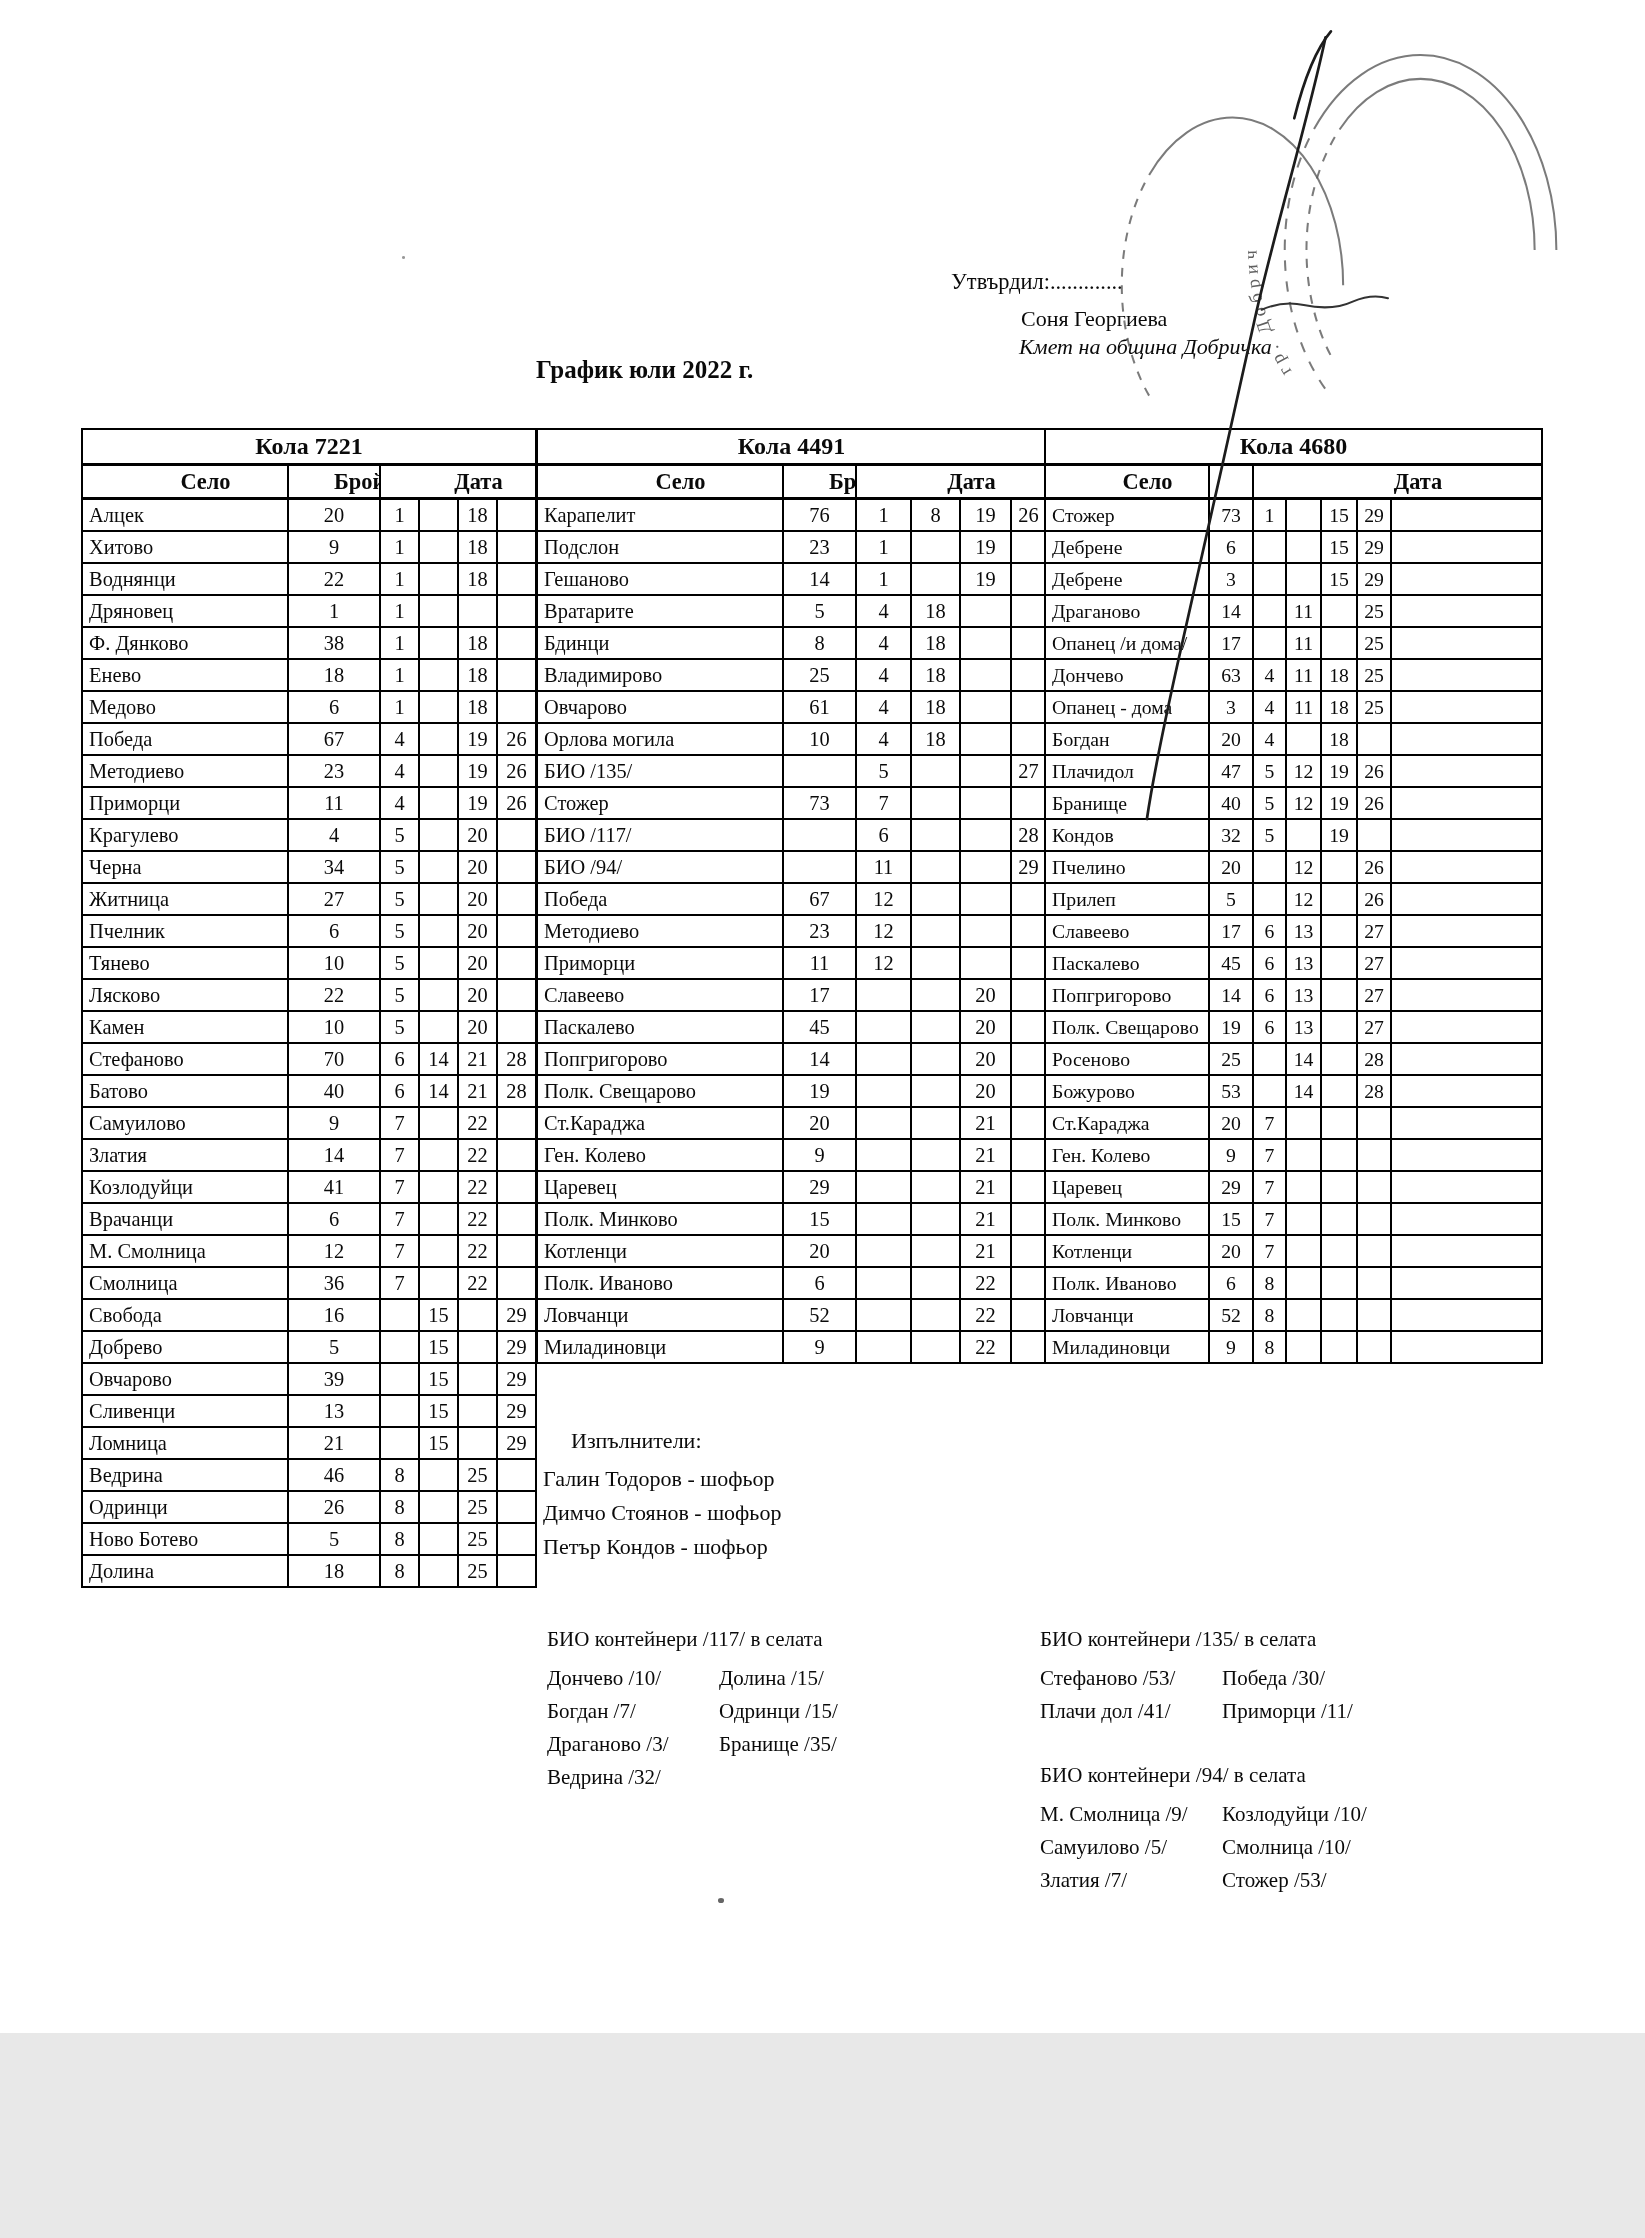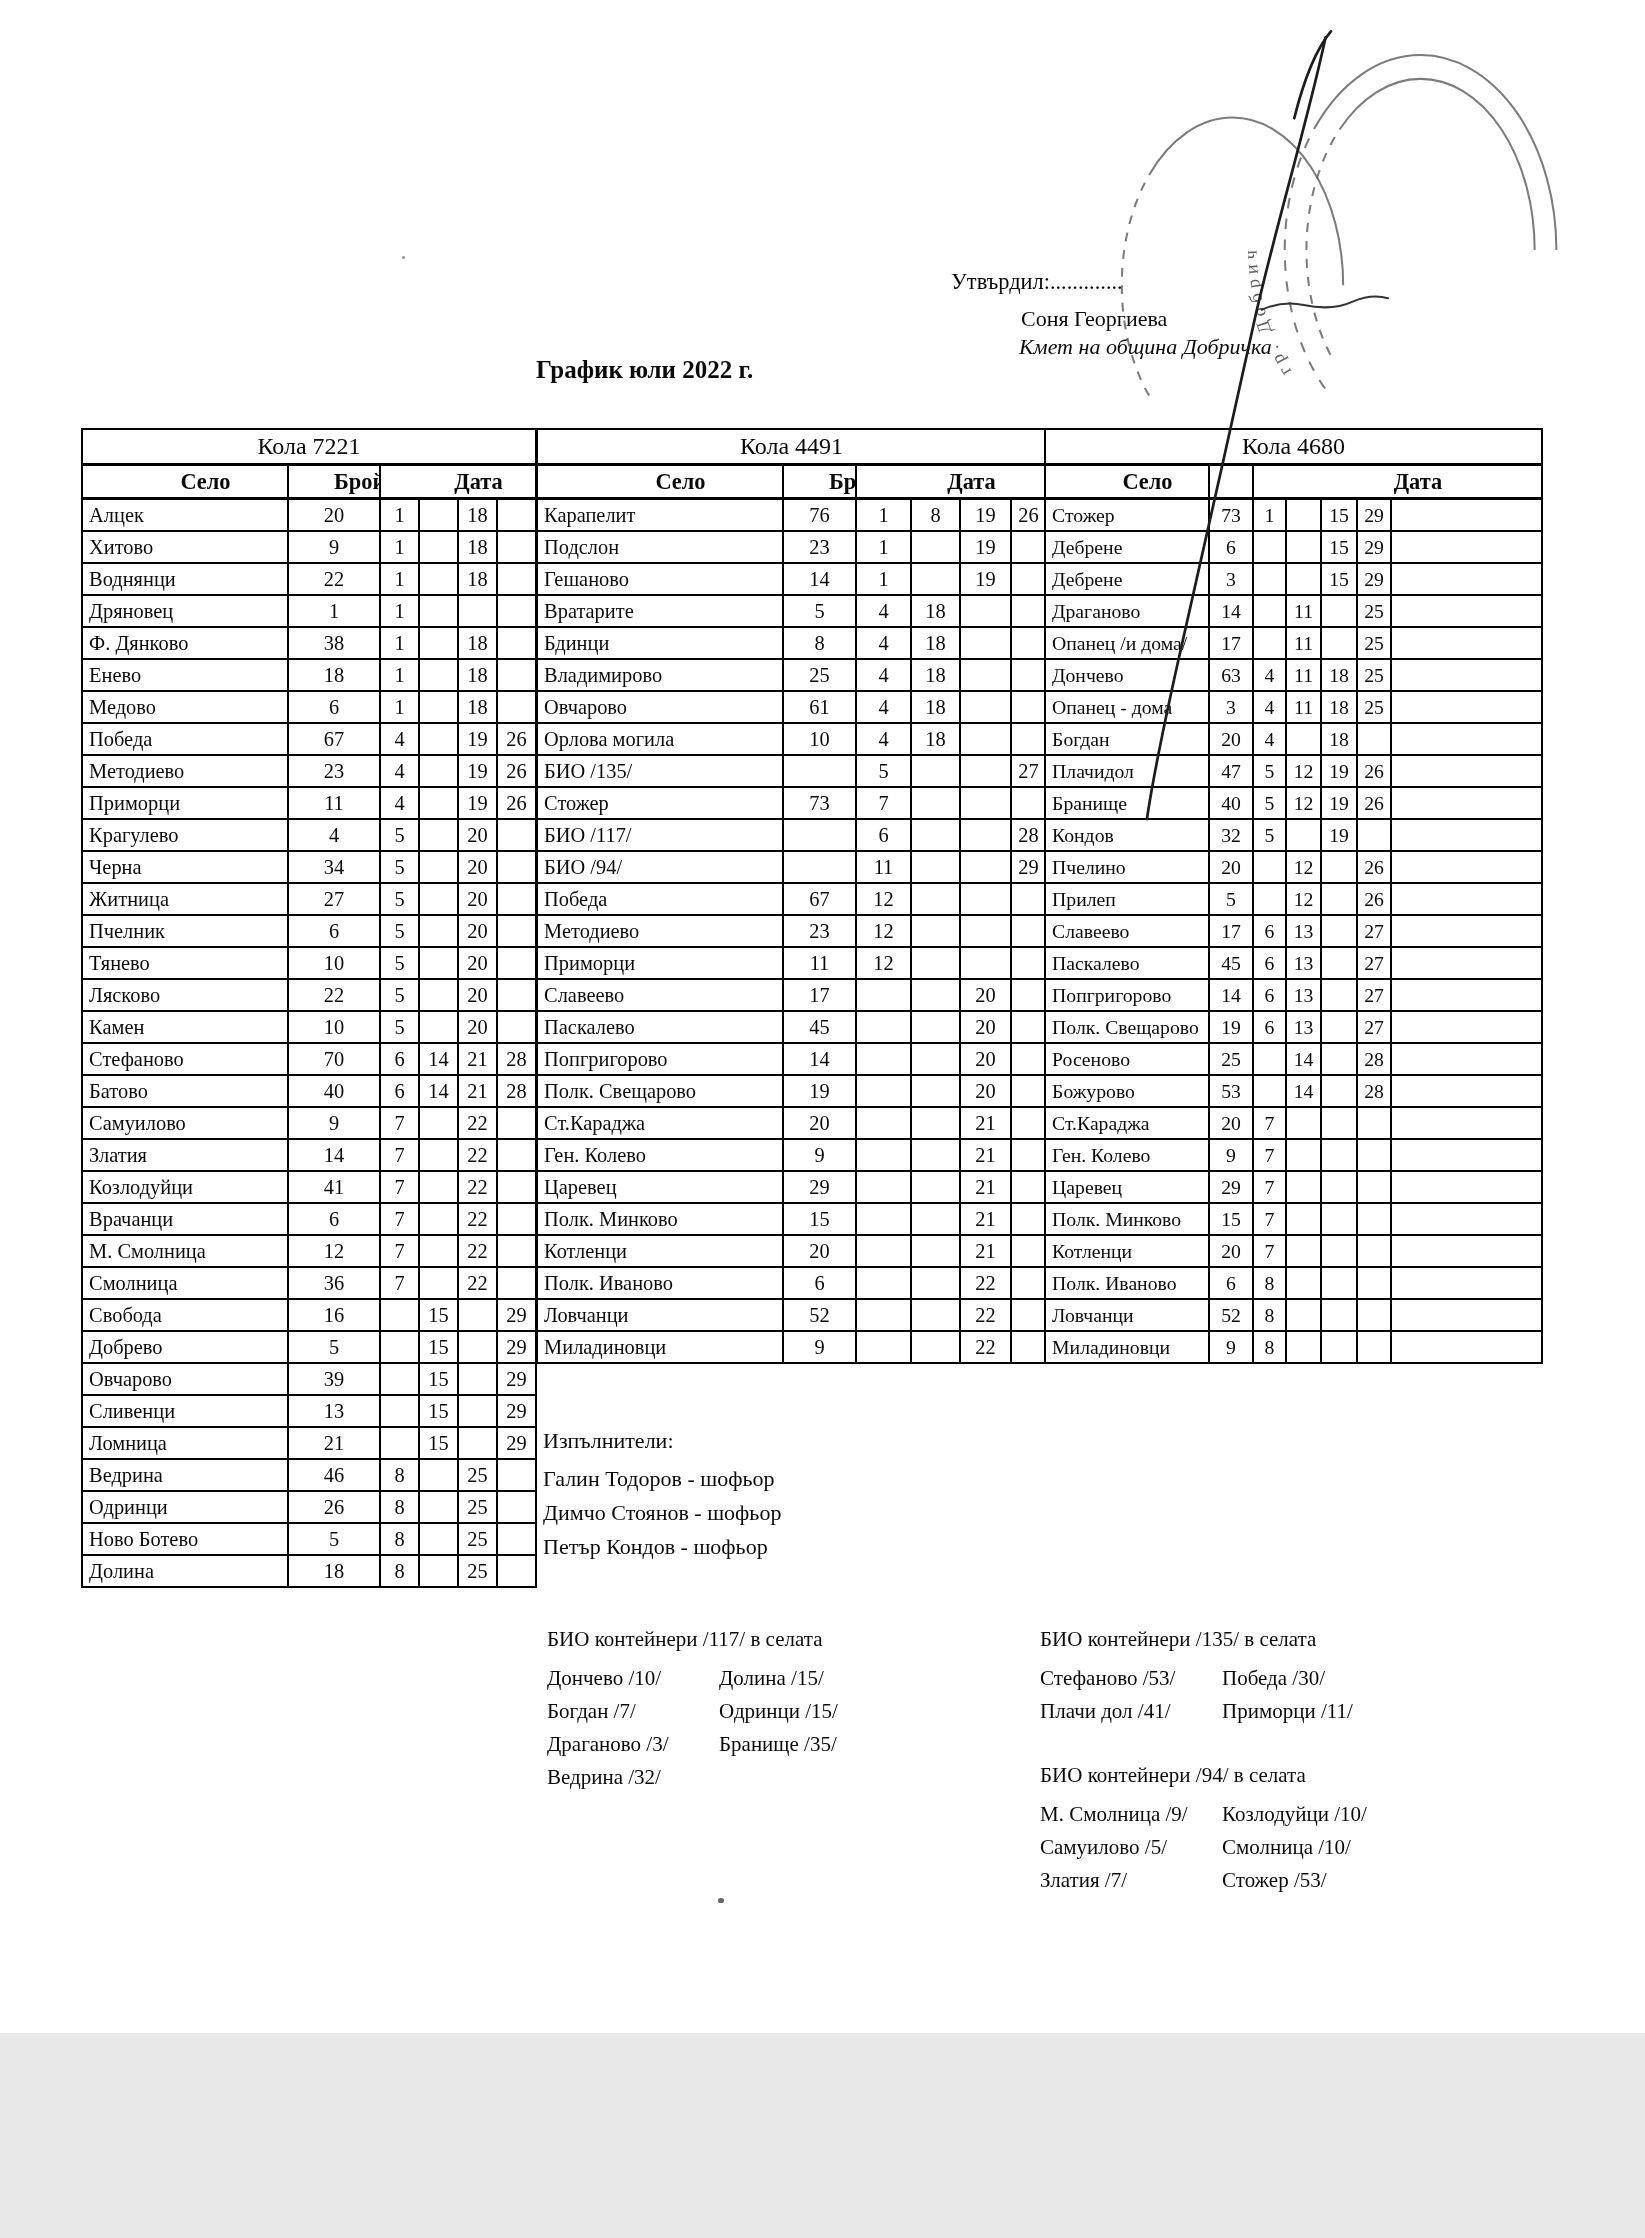--- a/index.html
+++ b/index.html
@@ -6,29 +6,29 @@
   .page{position:relative;width:1646px;height:2033px;background:#ffffff;
         font-family:"Liberation Serif",serif;color:#0a0a0a;overflow:hidden;}
 
   .appr-label{position:absolute;left:951px;top:269px;font-size:22.4px;}
   .appr-name{position:absolute;left:1021px;top:306px;font-size:22px;}
   .appr-role{position:absolute;left:1019px;top:334px;font-size:22px;font-style:italic;}
   .title{position:absolute;left:536px;top:356px;font-size:25px;font-weight:700;}
 
   .tbl{position:absolute;top:428px;border-collapse:collapse;table-layout:fixed;background:#fff;}
   .tbl th,.tbl td{border:2px solid #000;padding:0 4.1px;overflow:hidden;white-space:nowrap;}
-  .tbl .car{height:33px;font-size:24px;font-weight:400;text-align:center;border-bottom-width:3.4px;}
+  .tbl .car{height:33px;font-size:24px;font-weight:700;text-align:center;border-bottom-width:3.4px;}
   .tbl thead tr:nth-child(2) th{height:31px;font-size:22.4px;font-weight:700;text-align:center;border-bottom-width:3.4px;padding-left:45px;}
   .tbl td{height:30px;font-size:20.4px;}
   .tbl td:first-child{text-align:left;padding-left:6.1px;}
   .tbl td:not(:first-child){text-align:center;padding:0 1.4px;}
   .t3 td{font-size:19.7px;}
 
   .executors{position:absolute;left:543px;top:1426px;font-size:22px;}
-  .ex-head{height:36px;line-height:30px;}
+  .ex-head{height:36px;line-height:30px;margin-left:28px;}
   .ex-item{height:34px;line-height:34px;}
 
   .bio{position:absolute;font-size:21px;}
   .bio-head{height:38px;line-height:31px;}
   .bio-row{display:grid;height:33px;line-height:33px;}
   .b1 .bio-row{grid-template-columns:172px auto;}
   .b2 .bio-row,.b3 .bio-row{grid-template-columns:182px auto;}
 
   .overlay{position:absolute;left:0;top:0;width:1646px;height:2239px;pointer-events:none;z-index:10;}
   .ring{fill:none;stroke:#5a5a5a;stroke-width:3;opacity:.8;

